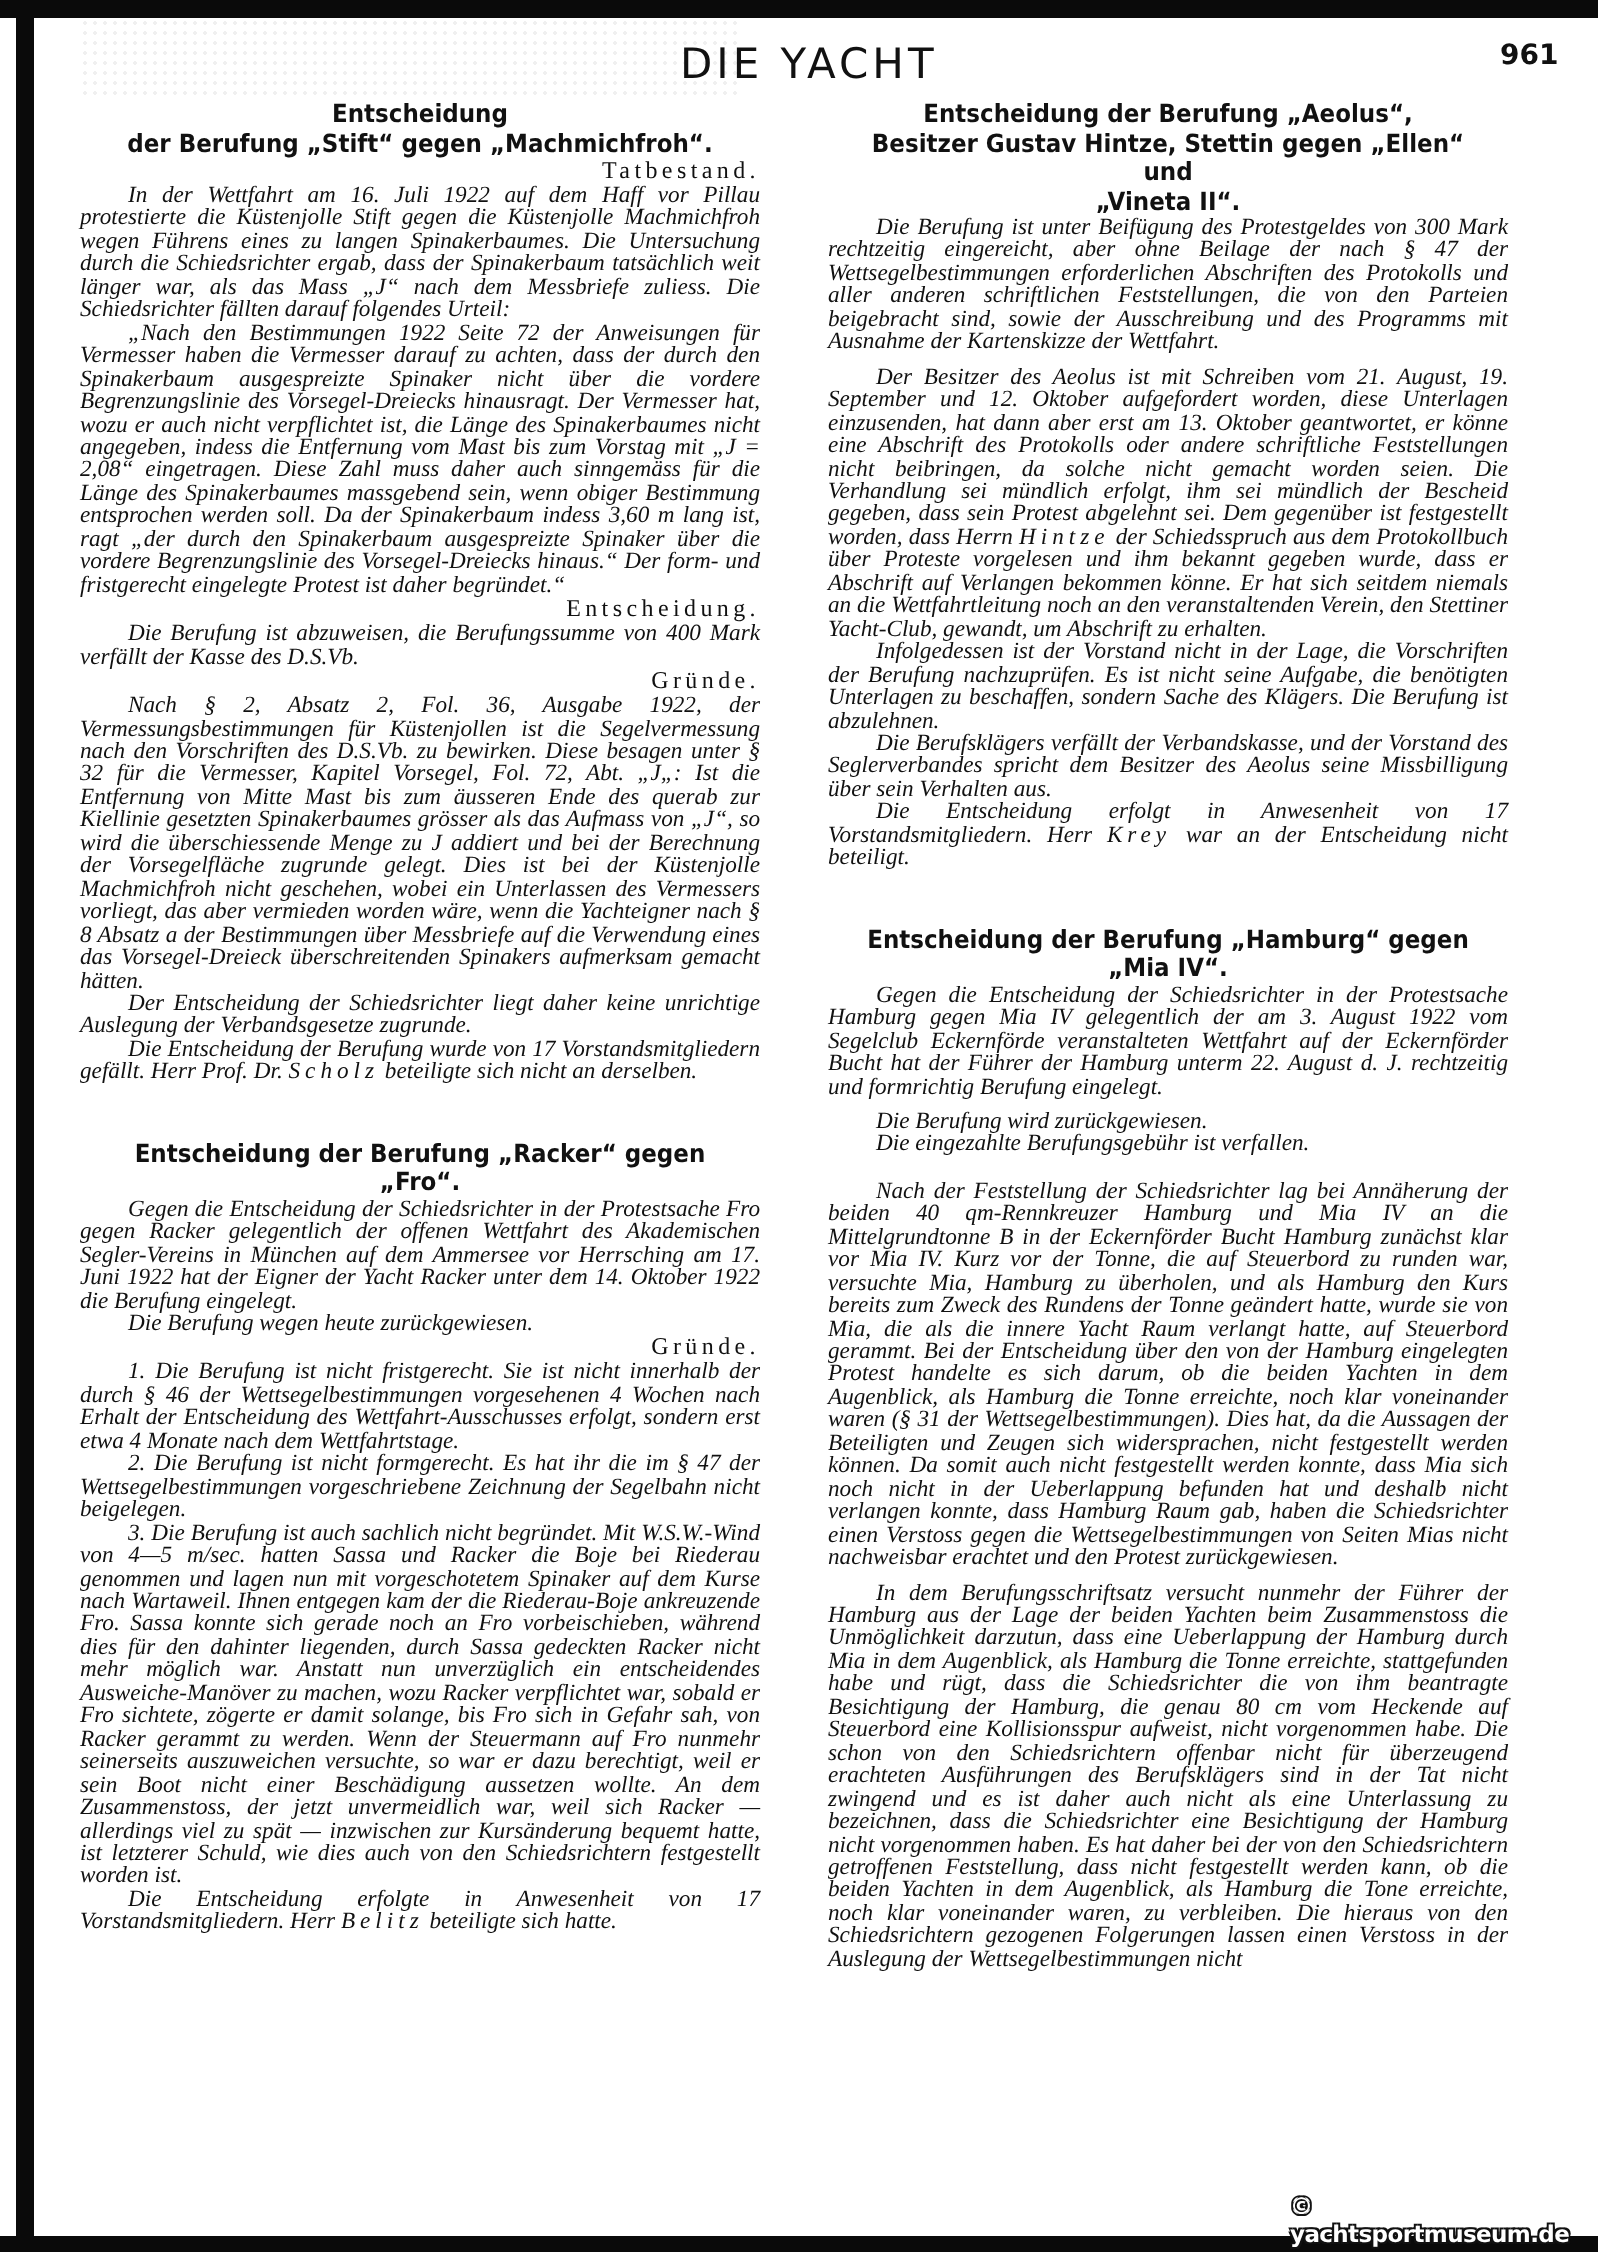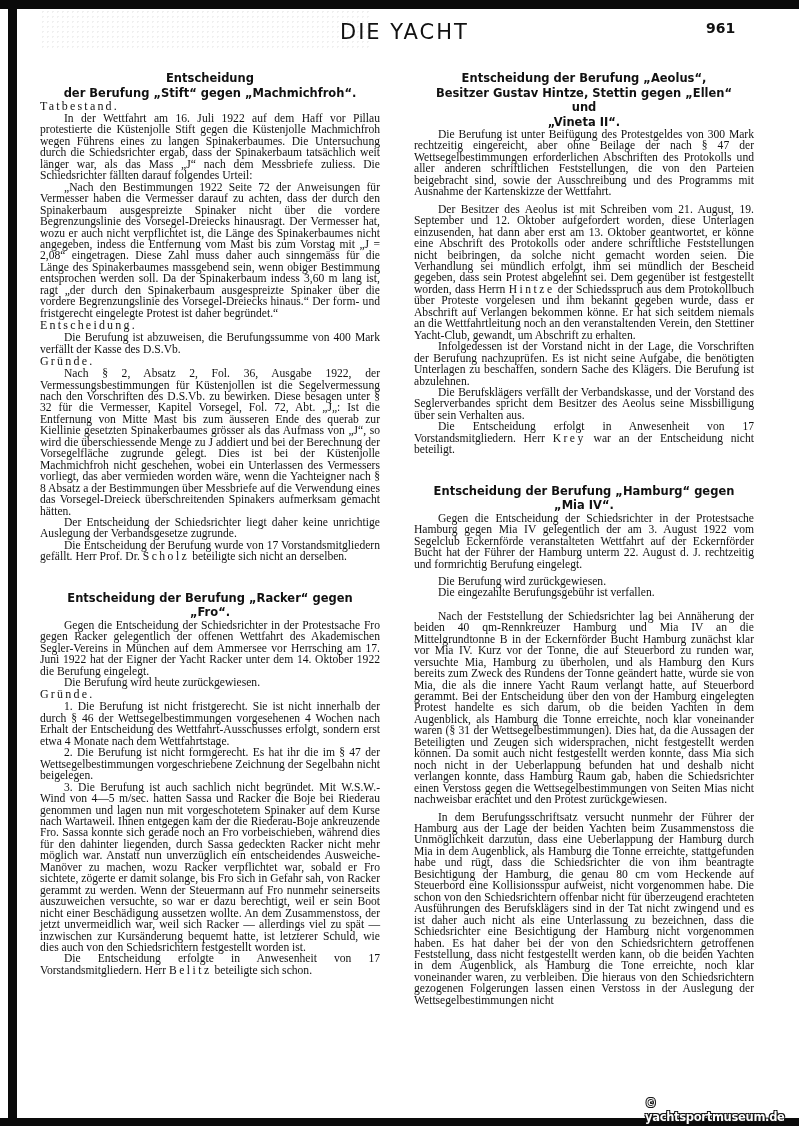--- a/index.html
+++ b/index.html
@@ -11,35 +11,36 @@
     }
     .top-bar { position: absolute; left: 0; top: 0; width: 799px; height: 9px; background: #0a0a0a; }
     .left-bar { position: absolute; left: 8px; top: 0; width: 9px; height: 1126px; background: #0a0a0a; }
     .bottom-bar { position: absolute; left: 0; top: 1118px; width: 799px; height: 8px; background: #0a0a0a; }
     .speckle { position: absolute; left: 40px; top: 9px; width: 330px; height: 40px;
       background: radial-gradient(circle, rgba(0,0,0,0.06) 1px, transparent 1px);
       background-size: 5px 5px; }
 
     .running-head { position: absolute; top: 20px; left: 340px; font-family: "DejaVu Sans", sans-serif;
       font-size: 21px; letter-spacing: 2px; font-weight: normal; }
-    .page-number { position: absolute; top: 20px; left: 706px; font-family: "DejaVu Sans", sans-serif;
+    .page-number { position: absolute; top: 20px; left: 750px; font-family: "DejaVu Sans", sans-serif;
       font-size: 14px; font-weight: bold; }
 
-    .column { position: absolute; top: 71px; width: 340px; }
+    .column { position: absolute; top: 50px; width: 340px; }
     .col-left { left: 40px; }
     .col-right { left: 414px; }
 
     .article-title {
       font-family: "DejaVu Sans", sans-serif; font-weight: bold; font-size: 12.5px;
       text-align: center; line-height: 14.5px; margin: 0; transform: scaleX(0.92); transform-origin: center;
     }
-    .section-head { text-align: left; font-size: 12px; letter-spacing: 2.2px; line-height: 13px; margin: 0; }
+    .section-head { text-align: right; font-size: 12px; letter-spacing: 2.2px; line-height: 13px; margin: 0; }
     p.para {
       margin: 0; font-size: 11.6px; line-height: 11.45px; text-align: justify; text-indent: 24px;
       hyphens: manual;
+      font-style: italic;
     }
     .sp { letter-spacing: 2.5px; }
     .gap-s { height: 6px; }
     .gap-l { height: 28px; }
     .watermark {
       position: absolute; left: 645px; top: 1096px; font-family: "DejaVu Sans", sans-serif;
       font-size: 11.5px; font-weight: bold; color: #fff;
       text-shadow: -1px -1px 0 #111, 1px -1px 0 #111, -1px 1px 0 #111, 1px 1px 0 #111;
       letter-spacing: -0.3px;
     }
@@ -70,26 +71,26 @@
     <p class="para">Nach § 2, Absatz 2, Fol. 36, Ausgabe 1922, der Vermessungsbestimmungen für Küstenjollen ist die Segelvermessung nach den Vorschriften des D.S.Vb. zu bewirken. Diese besagen unter § 32 für die Vermesser, Kapitel Vorsegel, Fol. 72, Abt. „J„: Ist die Entfernung von Mitte Mast bis zum äusseren Ende des querab zur Kiellinie gesetzten Spinakerbaumes grösser als das Aufmass von „J“, so wird die überschiessende Menge zu J addiert und bei der Berechnung der Vorsegelfläche zugrunde gelegt. Dies ist bei der Küstenjolle Machmichfroh nicht geschehen, wobei ein Unterlassen des Vermessers vorliegt, das aber vermieden worden wäre, wenn die Yachteigner nach § 8 Absatz a der Bestimmungen über Messbriefe auf die Verwendung eines das Vorsegel-Dreieck überschreitenden Spinakers aufmerksam gemacht hätten.</p>
     <p class="para">Der Entscheidung der Schiedsrichter liegt daher keine unrichtige Auslegung der Verbandsgesetze zugrunde.</p>
     <p class="para"><span>Die Entscheidung der Berufung wurde von 17 Vorstandsmitgliedern gefällt. Herr Prof. Dr. </span><span class="sp">Scholz</span><span> beteiligte sich nicht an derselben.</span></p>
   </section>
 
   <div class="gap-l"></div>
 
   <section>
     <h2 class="article-title">Entscheidung der Berufung „Racker“ gegen „Fro“.</h2>
     <p class="para">Gegen die Entscheidung der Schiedsrichter in der Protestsache Fro gegen Racker gelegentlich der offenen Wettfahrt des Akademischen Segler-Vereins in München auf dem Ammersee vor Herrsching am 17. Juni 1922 hat der Eigner der Yacht Racker unter dem 14. Oktober 1922 die Berufung eingelegt.</p>
-    <p class="para">Die Berufung wird heute zurückgewiesen.</p>
+    <p class="para">Die Berufung wegen heute zurückgewiesen.</p>
     <div class="section-head">Gründe.</div>
     <p class="para">1. Die Berufung ist nicht fristgerecht. Sie ist nicht innerhalb der durch § 46 der Wettsegelbestimmungen vorgesehenen 4 Wochen nach Erhalt der Entscheidung des Wettfahrt-Ausschusses erfolgt, sondern erst etwa 4 Monate nach dem Wettfahrtstage.</p>
     <p class="para">2. Die Berufung ist nicht formgerecht. Es hat ihr die im § 47 der Wettsegelbestimmungen vorgeschriebene Zeichnung der Segelbahn nicht beigelegen.</p>
     <p class="para">3. Die Berufung ist auch sachlich nicht begründet. Mit W.S.W.-Wind von 4—5 m/sec. hatten Sassa und Racker die Boje bei Riederau genommen und lagen nun mit vorgeschotetem Spinaker auf dem Kurse nach Wartaweil. Ihnen entgegen kam der die Riederau-Boje ankreuzende Fro. Sassa konnte sich gerade noch an Fro vorbeischieben, während dies für den dahinter liegenden, durch Sassa gedeckten Racker nicht mehr möglich war. Anstatt nun unverzüglich ein entscheidendes Ausweiche-Manöver zu machen, wozu Racker verpflichtet war, sobald er Fro sichtete, zögerte er damit solange, bis Fro sich in Gefahr sah, von Racker gerammt zu werden. Wenn der Steuermann auf Fro nunmehr seinerseits auszuweichen versuchte, so war er dazu berechtigt, weil er sein Boot nicht einer Beschädigung aussetzen wollte. An dem Zusammenstoss, der jetzt unvermeidlich war, weil sich Racker — allerdings viel zu spät — inzwischen zur Kursänderung bequemt hatte, ist letzterer Schuld, wie dies auch von den Schiedsrichtern festgestellt worden ist.</p>
-    <p class="para"><span>Die Entscheidung erfolgte in Anwesenheit von 17 Vorstandsmitgliedern. Herr </span><span class="sp">Belitz</span><span> beteiligte sich schon.</span></p>
+    <p class="para"><span>Die Entscheidung erfolgte in Anwesenheit von 17 Vorstandsmitgliedern. Herr </span><span class="sp">Belitz</span><span> beteiligte sich hatte.</span></p>
   </section>
 </div>
 
 <div class="column col-right">
   <section>
     <h2 class="article-title">
       <span>Entscheidung der Berufung „Aeolus“,</span><br>
       <span>Besitzer Gustav Hintze, Stettin gegen „Ellen“ und</span><br>
       <span>„Vineta II“.</span>
     </h2>

